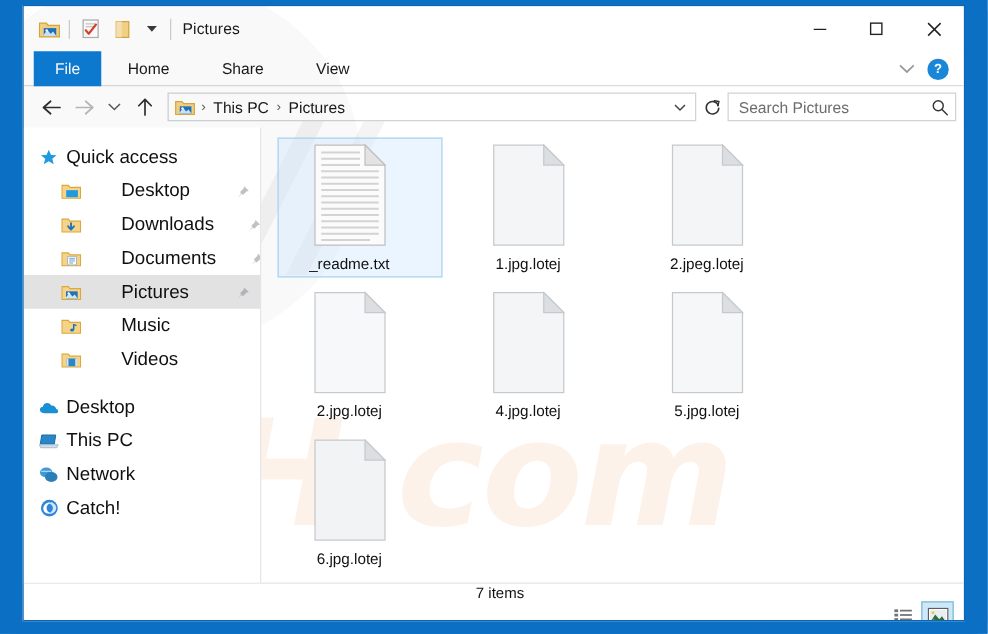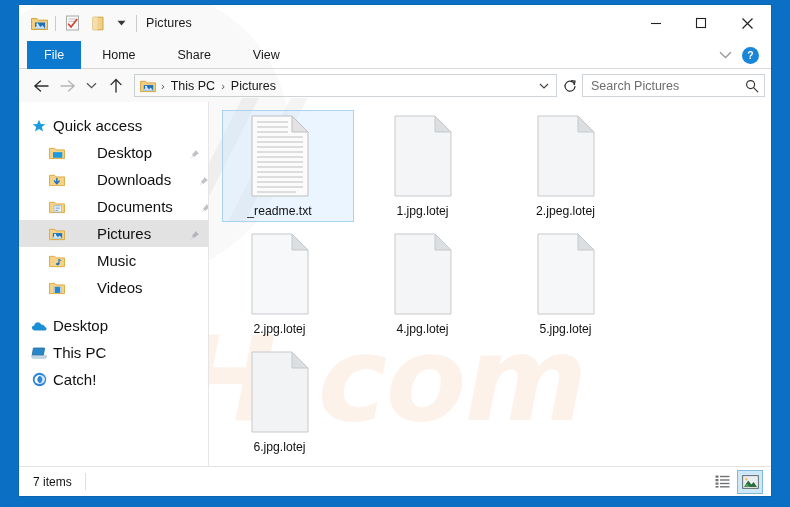--- a/index.html
+++ b/index.html
@@ -257,20 +257,21 @@
   }
 
   
   .statusbar {
     height: 30px; min-height: 30px;
     background: #ffffff;
     border-top: 1px solid #e3e3e3;
     display: flex; align-items: center;
     padding: 0 4px 0 14px;
     position: relative;
+    flex-direction: column;
   }
   .status-text { font-size: 12px; color: #111; }
   .status-div {
     width: 1px; height: 17px; background: #e0e0e0; margin-left: 13px;
   }
   .viewbtns {
     margin-left: auto;
     display: flex; align-items: center; gap: 2px;
     padding-right: 4px;
   }
@@ -537,20 +538,30 @@
         <div class="navitem lvl0">
           <span class="ic">
             <svg width="16" height="14" viewBox="0 0 16 14">
               <path d="M2.4 2 L13.6 2 L12.4 9.2 L1.2 9.2 Z" fill="#2a86c8" stroke="#1d6fa8" stroke-width=".8"></path>
               <path d="M0.4 9.8 L15.6 9.8 L14.4 12.2 L1.6 12.2 Z" fill="#cfe0ec" stroke="#9fb5c7" stroke-width=".7"></path>
             </svg>
           </span>
           <span class="lbl">This PC</span>
         </div>
 
+        <div class="navitem lvl0">
+          <span class="ic">
+            <svg width="16" height="14" viewBox="0 0 16 14">
+              <ellipse cx="6" cy="5" rx="5" ry="4" fill="#3d9ad6"></ellipse>
+              <ellipse cx="10" cy="8.6" rx="5" ry="4" fill="#2a7fb8"></ellipse>
+              <path d="M2 4 L10 4" stroke="#cfe6f7" stroke-width=".8"></path>
+            </svg>
+          </span>
+          <span class="lbl">Network</span>
+        </div>
 
         <div class="navitem lvl0">
           <span class="ic">
             <svg width="15" height="15" viewBox="0 0 15 15">
               <circle cx="7.5" cy="7.5" r="6.7" fill="#2f86d8"></circle>
               <path d="M10.6 3.3 C7.6 3.1 5.3 5 5.3 7.6 C5.3 9.4 6.5 10.9 8.4 11.4 C6 12.6 3.2 11.2 2.7 8.5 C2.2 5.6 4.6 3 7.6 3 Z" fill="#ffffff"></path>
               <path d="M5 11.6 C8 11.9 10.3 10 10.3 7.4 C10.3 5.7 9.2 4.2 7.3 3.7 C9.7 2.5 12.4 3.9 12.9 6.6 C13.4 9.4 11 12 8 12 Z" fill="#cfe8fb"></path>
             </svg>
           </span>
           <span class="lbl">Catch!</span>

